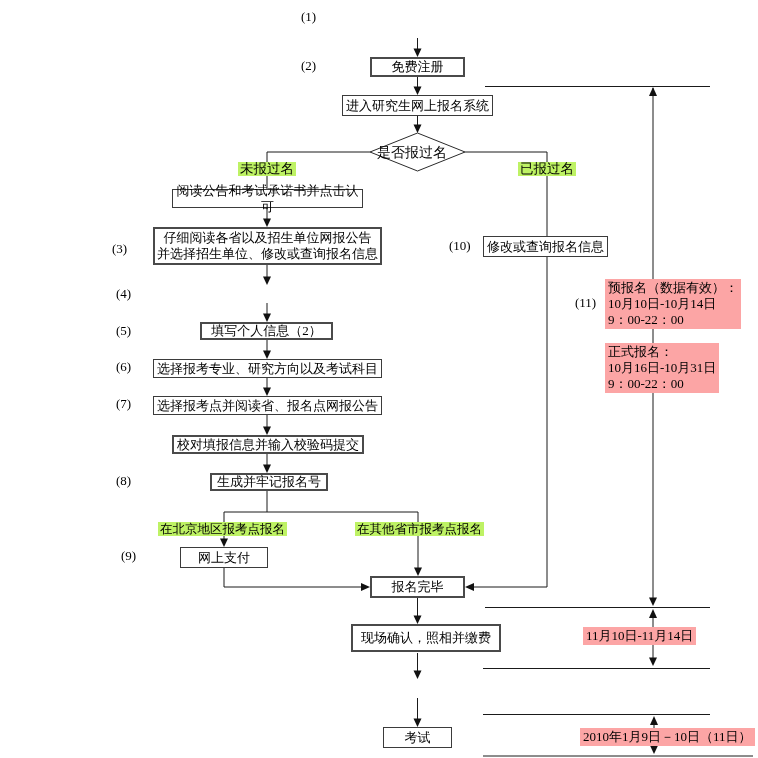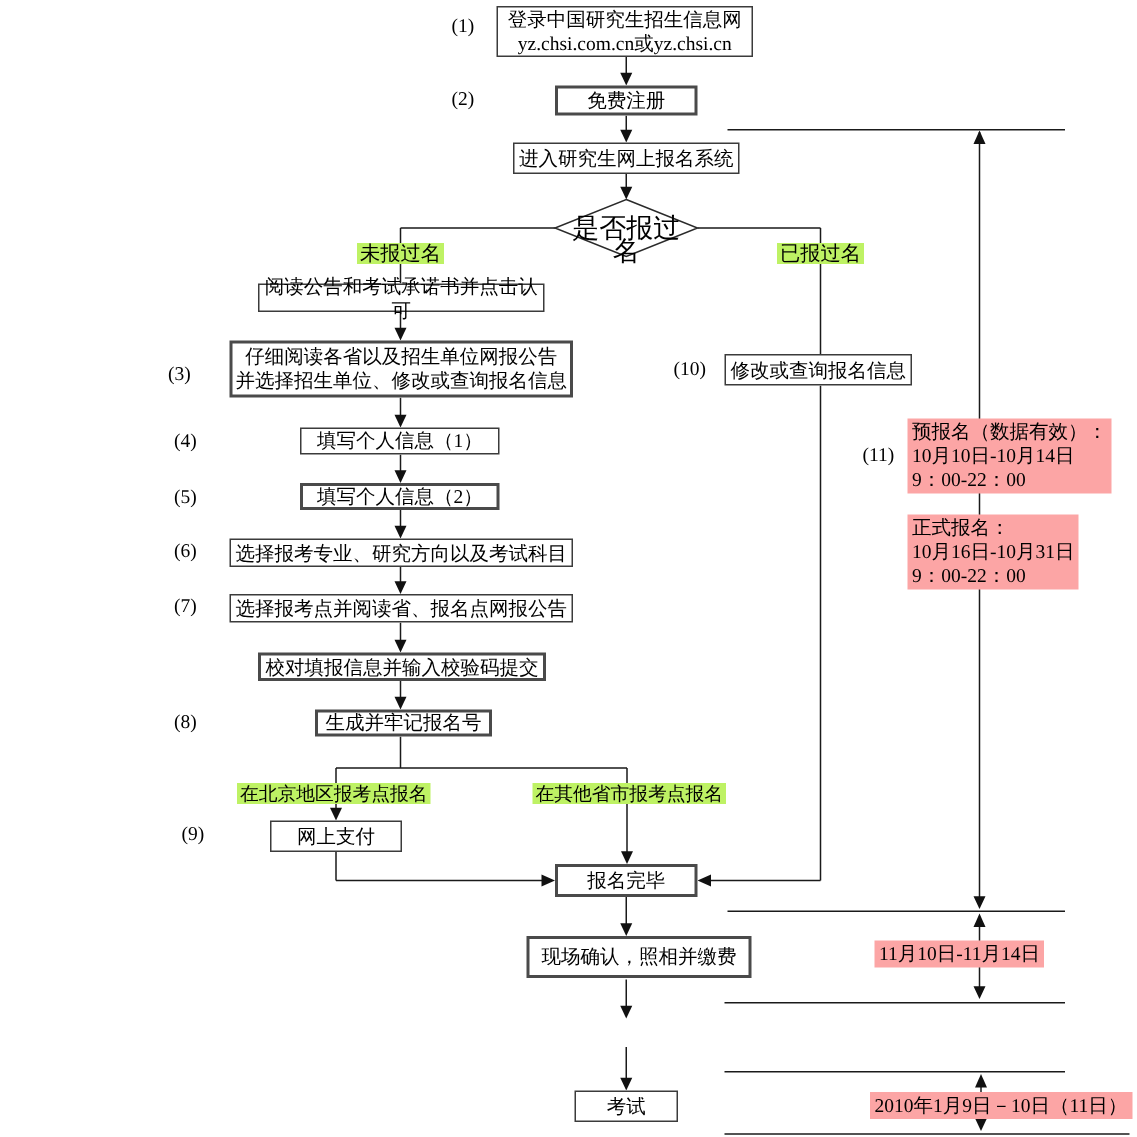--- a/index.html
+++ b/index.html
@@ -19,22 +19,22 @@
     display:flex;align-items:center;justify-content:center;
     text-align:center;
     font-size:13px;line-height:16px;
     white-space:pre-line;
     box-sizing:border-box;
     z-index:3;
   }
   .node.b2{border-width:2px;border-color:#4a4a4a;}
   .diamond-label{
     position:absolute;
-    text-align:center;
-    font-size:18px;line-height:15px;
+    text-align:left;
+    font-size:14px;line-height:15px;
     z-index:4;
     background:transparent;
   }
   .stepnum{
     position:absolute;
     font-size:13px;line-height:15px;
     z-index:3;
   }
   .elabel{
     position:absolute;
@@ -114,31 +114,28 @@
 
       <polygon points="649,96 657,96 653,87"></polygon>
       <polygon points="649,597.5 657,597.5 653,606"></polygon>
       <polygon points="649,618 657,618 653,609"></polygon>
       <polygon points="649,657.5 657,657.5 653,666"></polygon>
       <polygon points="650,725 658,725 654,716"></polygon>
       <polygon points="650,745.5 658,745.5 654,754"></polygon>
     </g>
   </svg>
 
-  <div class="node" style="left:331px;top:4px;width:171px;height:34px">登录中国研究生招生信息网
-yz.chsi.com.cn或yz.chsi.cn</div>
   <div class="node b2" style="left:370px;top:57px;width:95px;height:20px">免费注册</div>
   <div class="node" style="left:342px;top:95px;width:151px;height:21px">进入研究生网上报名系统</div>
 
   <div class="diamond-label" style="left:377px;top:145px;width:81px">是否报过名</div>
 
   <div class="node" style="left:172px;top:189px;width:191px;height:19px">阅读公告和考试承诺书并点击认可</div>
   <div class="node b2" style="left:153px;top:227px;width:229px;height:38px">仔细阅读各省以及招生单位网报公告
 并选择招生单位、修改或查询报名信息</div>
-  <div class="node" style="left:200px;top:285px;width:133px;height:18px">填写个人信息（1）</div>
   <div class="node b2" style="left:200px;top:322px;width:133px;height:18px">填写个人信息（2）</div>
   <div class="node" style="left:153px;top:359px;width:229px;height:19px">选择报考专业、研究方向以及考试科目</div>
   <div class="node" style="left:153px;top:396px;width:229px;height:19px">选择报考点并阅读省、报名点网报公告</div>
   <div class="node b2" style="left:172px;top:435px;width:192px;height:19px">校对填报信息并输入校验码提交</div>
   <div class="node b2" style="left:210px;top:473px;width:118px;height:18px">生成并牢记报名号</div>
   <div class="node" style="left:180px;top:547px;width:88px;height:21px">网上支付</div>
   <div class="node b2" style="left:370px;top:576px;width:95px;height:22px">报名完毕</div>
   <div class="node" style="left:483px;top:236px;width:125px;height:21px">修改或查询报名信息</div>
   <div class="node b2" style="left:351px;top:624px;width:150px;height:28px">现场确认，照相并缴费</div>
   <div class="node" style="left:383px;top:727px;width:69px;height:21px">考试</div>

